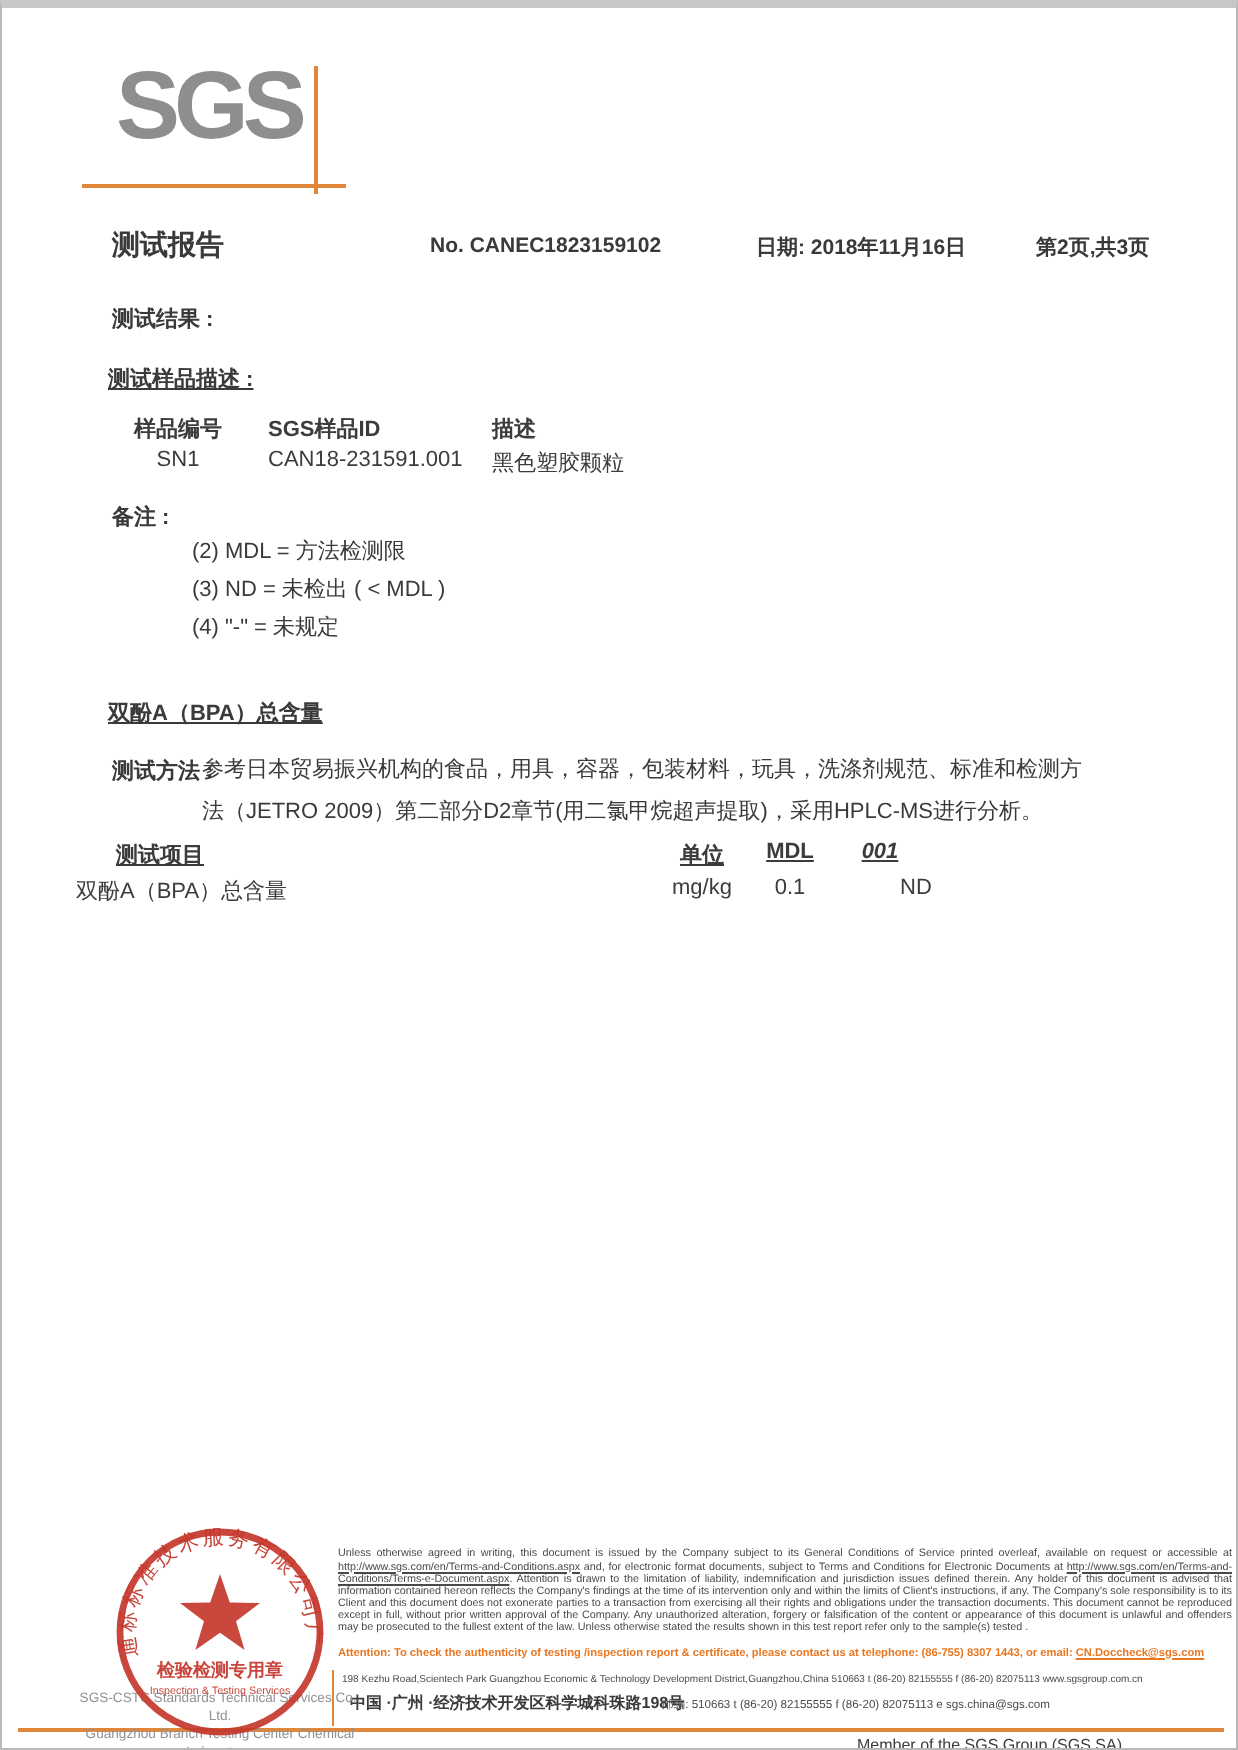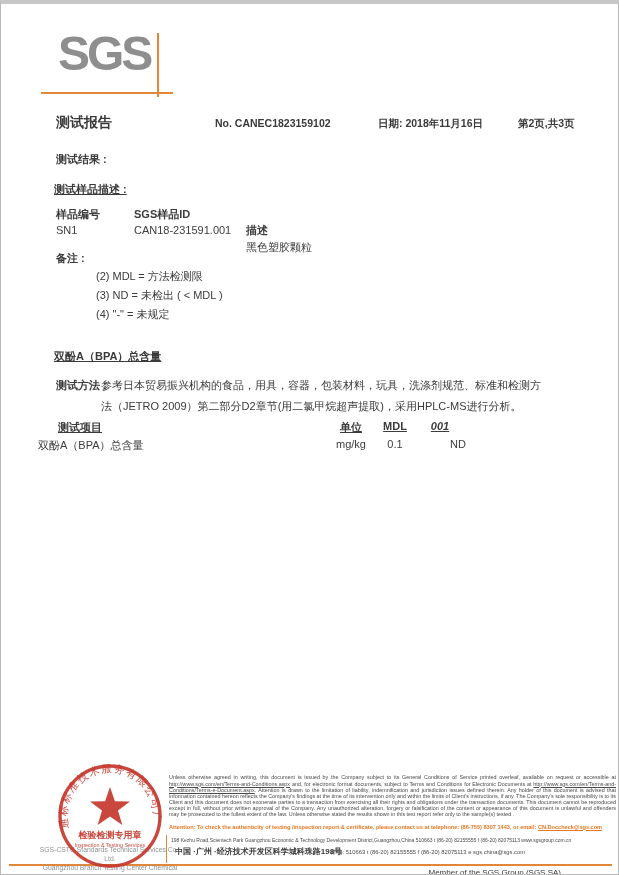--- a/index.html
+++ b/index.html
@@ -11,23 +11,23 @@
   .crop-h{position:absolute;left:40px;top:88px;width:132px;height:2px;background:#e2873a;}
   .crop-v{position:absolute;left:156px;top:29px;width:2px;height:64px;background:#e2873a;}
   
   .rpt-title{position:absolute;left:55px;top:110px;font-size:14px;font-weight:bold;color:#3a3a3a;}
   .rpt-no{position:absolute;left:214px;top:113px;font-size:10.5px;font-weight:bold;color:#3a3a3a;}
   .rpt-date{position:absolute;left:377px;top:113px;font-size:10.5px;font-weight:bold;color:#3a3a3a;}
   .rpt-page{position:absolute;left:517px;top:113px;font-size:10.5px;font-weight:bold;color:#3a3a3a;}
   .lbl{font-size:11px;font-weight:bold;color:#3a3a3a;}
   .ul{text-decoration:underline;}
   
-  .s-c1{position:absolute;left:55px;width:66px;text-align:left;}
+  .s-c1{position:absolute;left:55px;width:66px;text-align:center;}
   .s-c2{position:absolute;left:133px;width:100px;}
-  .s-c3{position:absolute;left:245px;text-align:center;margin-top:16px;}
+  .s-c3{position:absolute;left:245px;text-align:center;}
   .s-head{top:203px;font-size:11px;font-weight:bold;}
   .s-row{top:220px;font-size:11px;}
   .notes{position:absolute;left:95px;top:263px;font-size:11px;line-height:19px;color:#3a3a3a;}
   .method-par{position:absolute;left:100px;top:371px;width:468px;font-size:11px;line-height:20.5px;color:#3a3a3a;}
   
   .r-head{top:416px;font-size:11px;font-weight:bold;text-align:center;}
   .r-row{top:434px;font-size:11px;}
   .r-item-h{position:absolute;left:57px;}
   .r-unit-h{position:absolute;left:330px;width:40px;text-align:center;}
   .r-mdl-h{position:absolute;left:379px;width:30px;text-align:center;}

